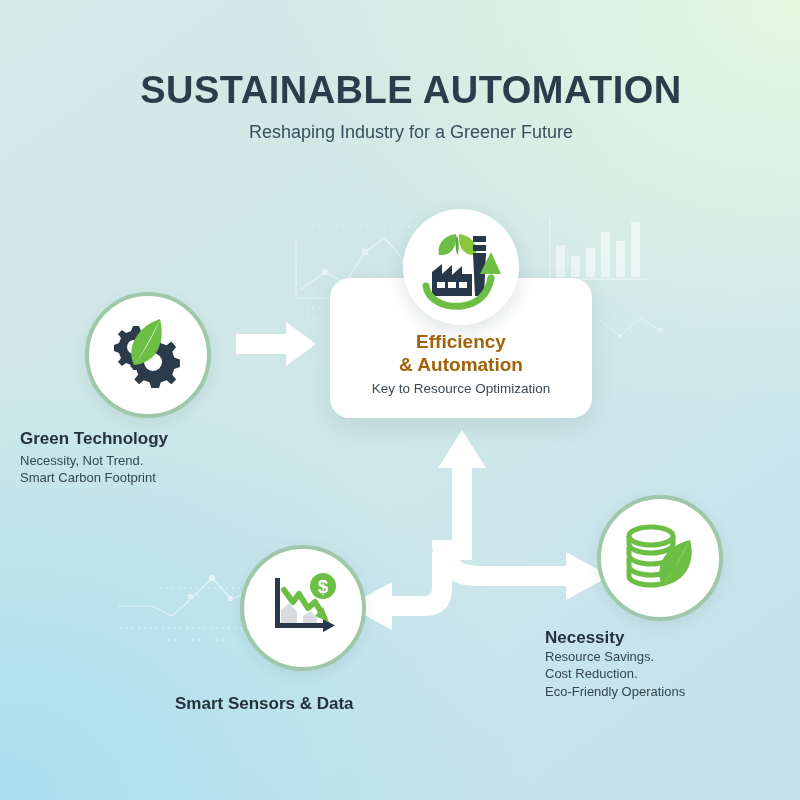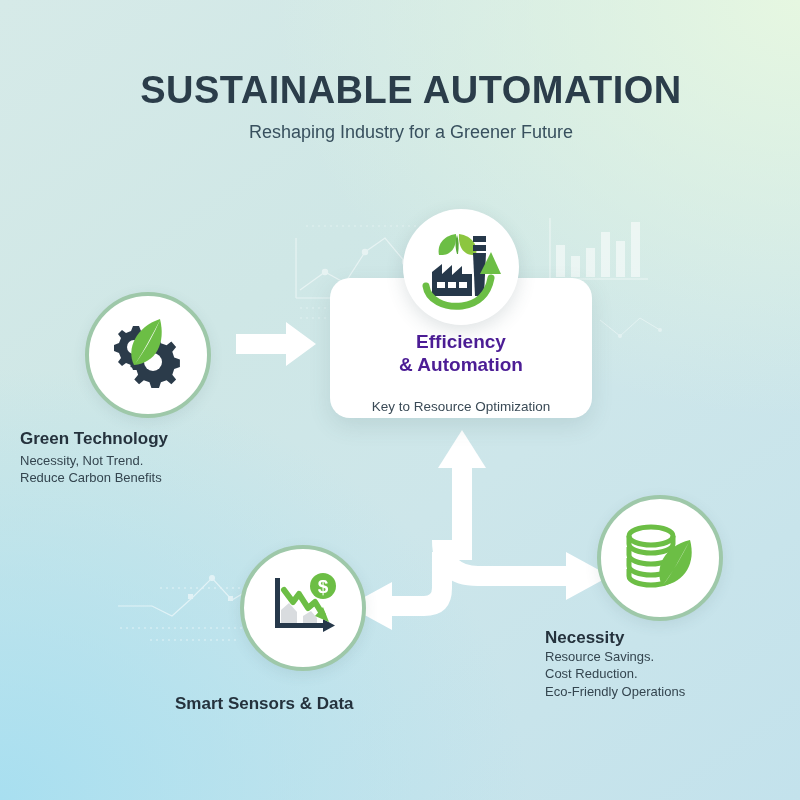--- a/index.html
+++ b/index.html
@@ -60,27 +60,27 @@
   .center-card-text {
     position: absolute;
     left: 0;
     top: 52px;
     width: 262px;
     text-align: center;
   }
   .center-title {
     font-size: 19px;
     font-weight: bold;
-    color: #4c1d95;
+    color: #a16207;
     line-height: 1.22;
   }
   .center-sub {
     font-size: 13.5px;
     color: #3a4a56;
-    margin-top: 23px;
+    margin-top: 5px;
   }
 
   
   .center-badge {
     position: absolute;
     left: 403px;
     top: 209px;
     width: 116px;
     height: 116px;
     border-radius: 50%;
@@ -254,21 +254,21 @@
     </g>
     <circle cx="45" cy="47" r="9" fill="#ffffff"></circle>
 
     <path d="M52,4 C28,12 18,34 26,50 C48,48 58,28 52,4 Z" fill="#6cbe45"></path>
     <path d="M52,5 C44,20 36,36 27,49 C38,34 46,19 52,5 Z" fill="#ffffff" opacity="0.9"></path>
   </svg>
   <div class="node-label" style="left:20px; top:428px; width:256px;">
     <div class="node-title">Green Technology</div>
     <div class="node-desc">
       <span>Necessity, Not Trend.</span><br>
-      <span>Reduce Carbon Benefits</span>
+      <span>Smart Carbon Footprint</span>
     </div>
   </div>
 
   <div class="node-circle" style="left:240px; top:545px; width:126px; height:126px;"></div>
   <svg class="icon-svg" style="left:263px; top:568px;" width="80" height="80" viewBox="0 0 80 80" xmlns="http://www.w3.org/2000/svg">
 
     <path d="M18,42 L26,35 L34,44 L34,58 L18,58 Z" fill="#d9dcdf"></path>
     <path d="M40,48 L48,43 L54,50 L54,58 L40,58 Z" fill="#d9dcdf"></path>
 
     <rect x="12" y="10" width="5" height="50" fill="#26384a"></rect>

